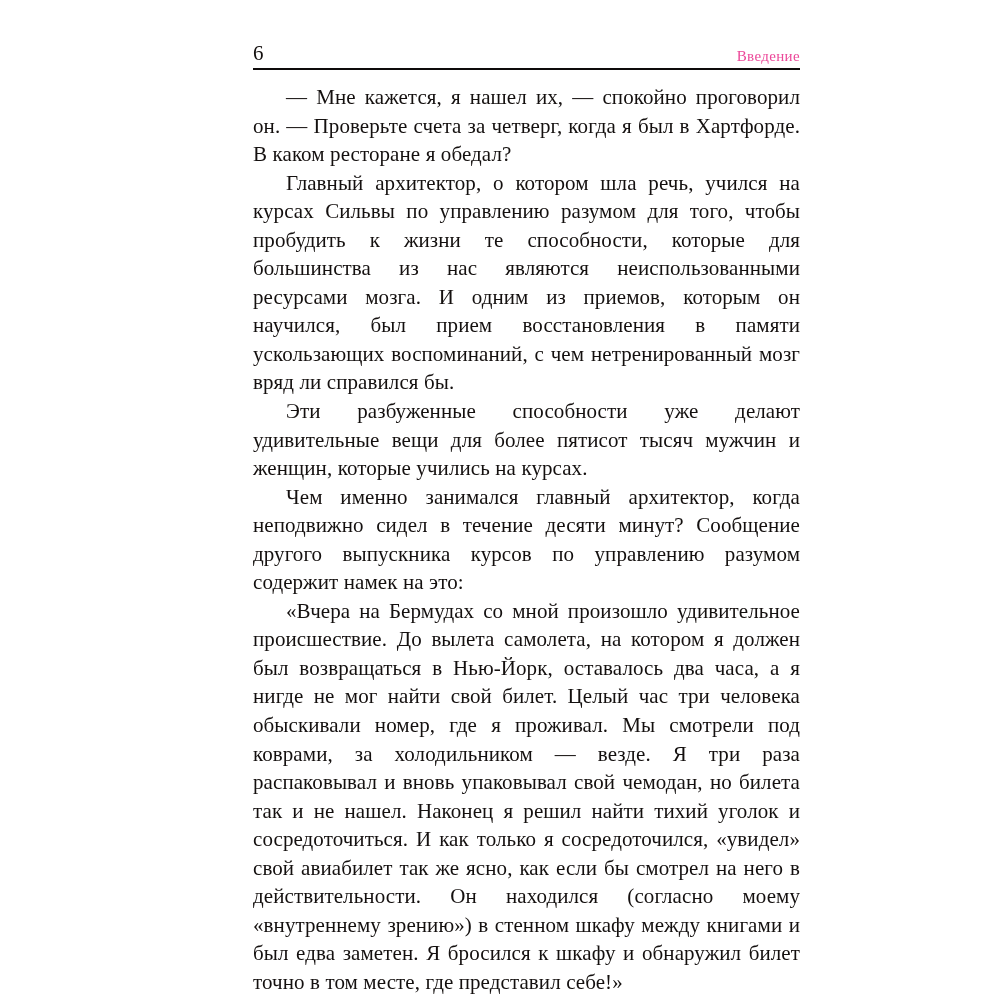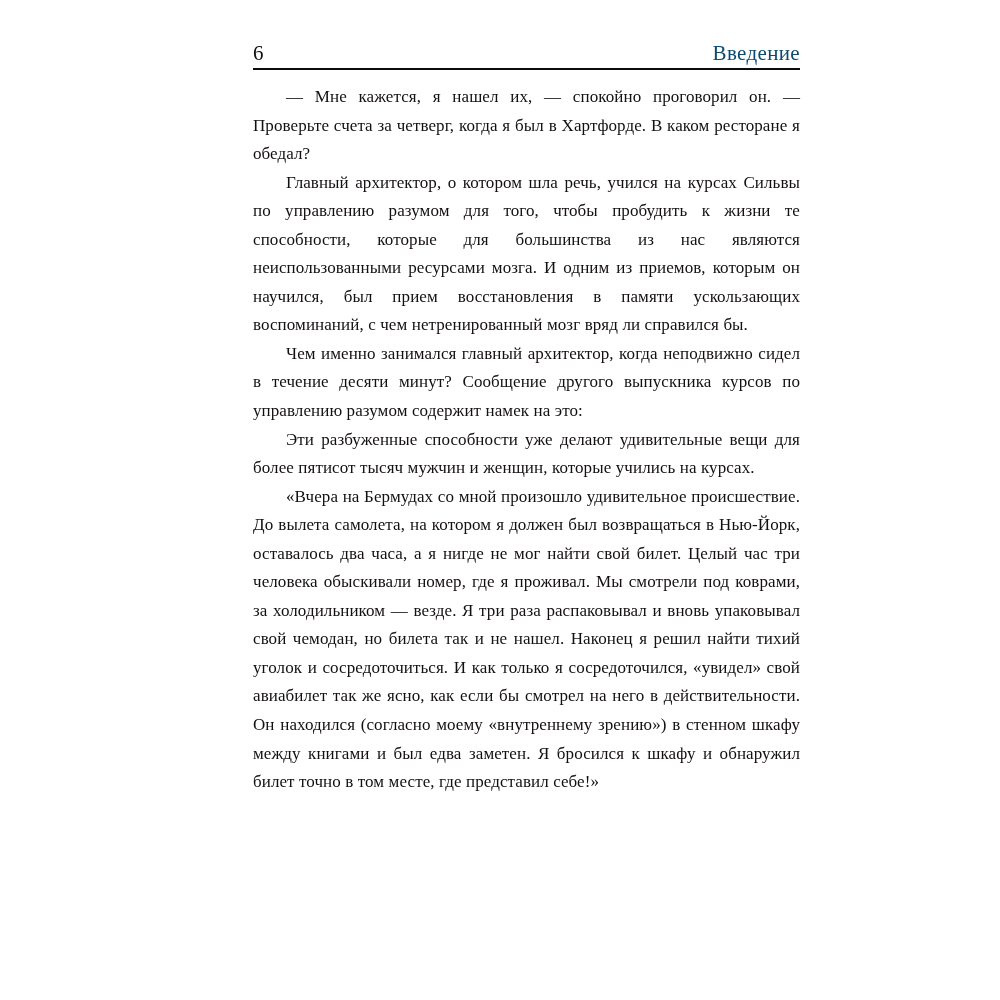--- a/index.html
+++ b/index.html
@@ -37,24 +37,24 @@
     justify-content: space-between;
     box-sizing: border-box;
   }
   .folio {
     font-size: 21px;
     line-height: 1;
     letter-spacing: 0.2px;
     color: #14100f;
   }
   .running-title {
-    font-size: 21px;
+    font-size: 15px;
     line-height: 1;
     letter-spacing: 0.35px;
-    color: #0c4a6e;
+    color: #ec4899;
   }
   .header-rule {
     position: absolute;
     left: 253px;
     top: 68px;
     width: 547px;
     height: 0;
     border-top: 2.1px solid #0e0b0b;
   }
 
@@ -62,21 +62,21 @@
   .text-column {
     position: absolute;
     left: 253px;
     top: 83px;
     width: 547px;
     box-sizing: border-box;
   }
 
   .para {
     margin: 0;
-    font-size: 17px;
+    font-size: 21px;
     line-height: 28.55px;
     text-align: justify;
     text-justify: inter-word;
     text-indent: 33px;
     hyphens: manual;
     -webkit-hyphens: manual;
     word-spacing: 0.1px;
     letter-spacing: 0.08px;
     color: #14100f;
   }
@@ -93,18 +93,18 @@
   <div class="page-header">
     <span class="folio">6</span>
     <span class="running-title">Введение</span>
   </div>
 
   <div class="header-rule"></div>
 
   <div class="text-column">
     <p class="para">— Мне кажется, я нашел их, — спокойно проговорил он. — Проверьте счета за четверг, когда я был в Хартфорде. В каком ресторане я обедал?</p>
     <p class="para">Главный архитектор, о котором шла речь, учился на курсах Сильвы по управлению разумом для того, чтобы пробудить к жизни те способности, которые для большинства из нас являются неиспользованными ресурсами мозга. И одним из приемов, которым он научился, был прием восстановления в памяти ускользающих воспоминаний, с чем нетренированный мозг вряд ли справился бы.</p>
+    <p class="para">Эти разбуженные способности уже делают удивительные вещи для более пятисот тысяч мужчин и женщин, которые учились на курсах.</p>
     <p class="para">Чем именно занимался главный архитектор, когда неподвижно сидел в течение десяти минут? Сообщение другого выпускника курсов по управлению разумом содержит намек на это:</p>
-    <p class="para">Эти разбуженные способности уже делают удивительные вещи для более пятисот тысяч мужчин и женщин, которые учились на курсах.</p>
     <p class="para">«Вчера на Бермудах со мной произошло удивительное происшествие. До вылета самолета, на котором я должен был возвращаться в Нью-Йорк, оставалось два часа, а я нигде не мог найти свой билет. Целый час три человека обыскивали номер, где я проживал. Мы смотрели под коврами, за холодильником — везде. Я три раза распаковывал и вновь упаковывал свой чемодан, но билета так и не нашел. Наконец я решил найти тихий уголок и сосредоточиться. И как только я сосредоточился, «увидел» свой авиабилет так же ясно, как если бы смотрел на него в действительности. Он находился (согласно моему «внутреннему зрению») в стенном шкафу между книгами и был едва заметен. Я бросился к шкафу и обнаружил билет точно в том месте, где представил себе!»</p>
   </div>
 
 </div>
 
 </body></html>

